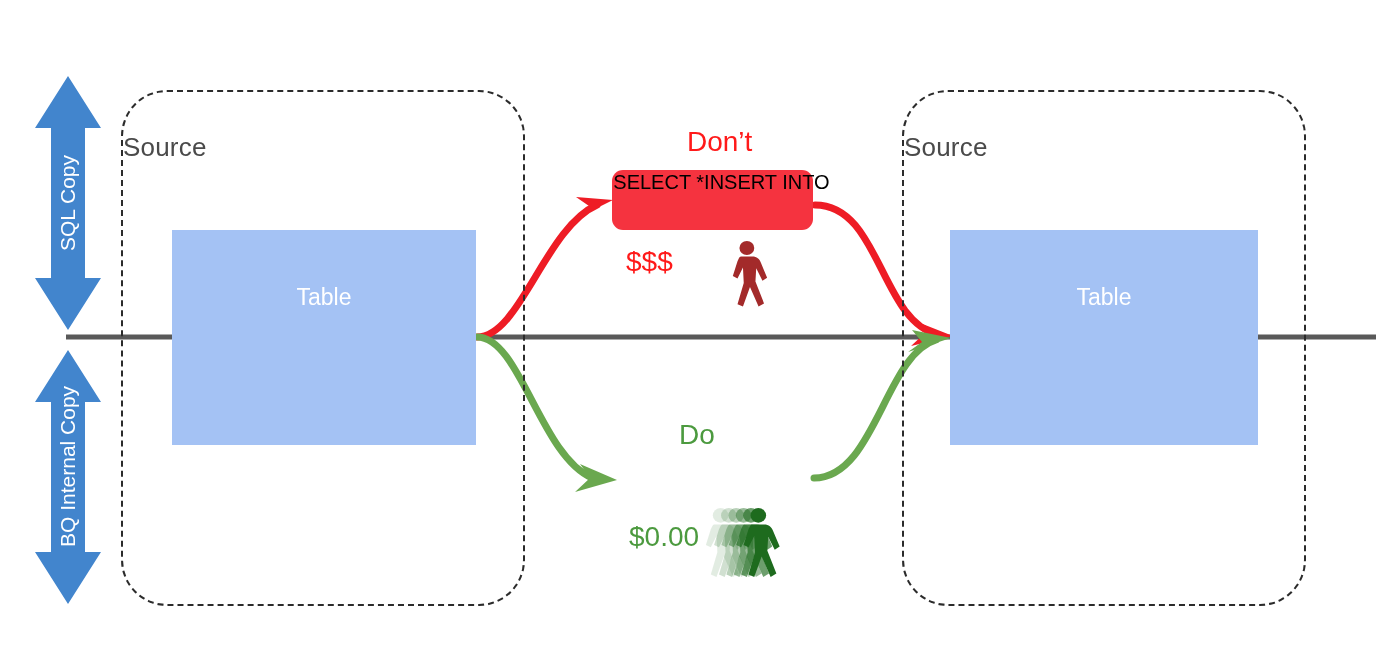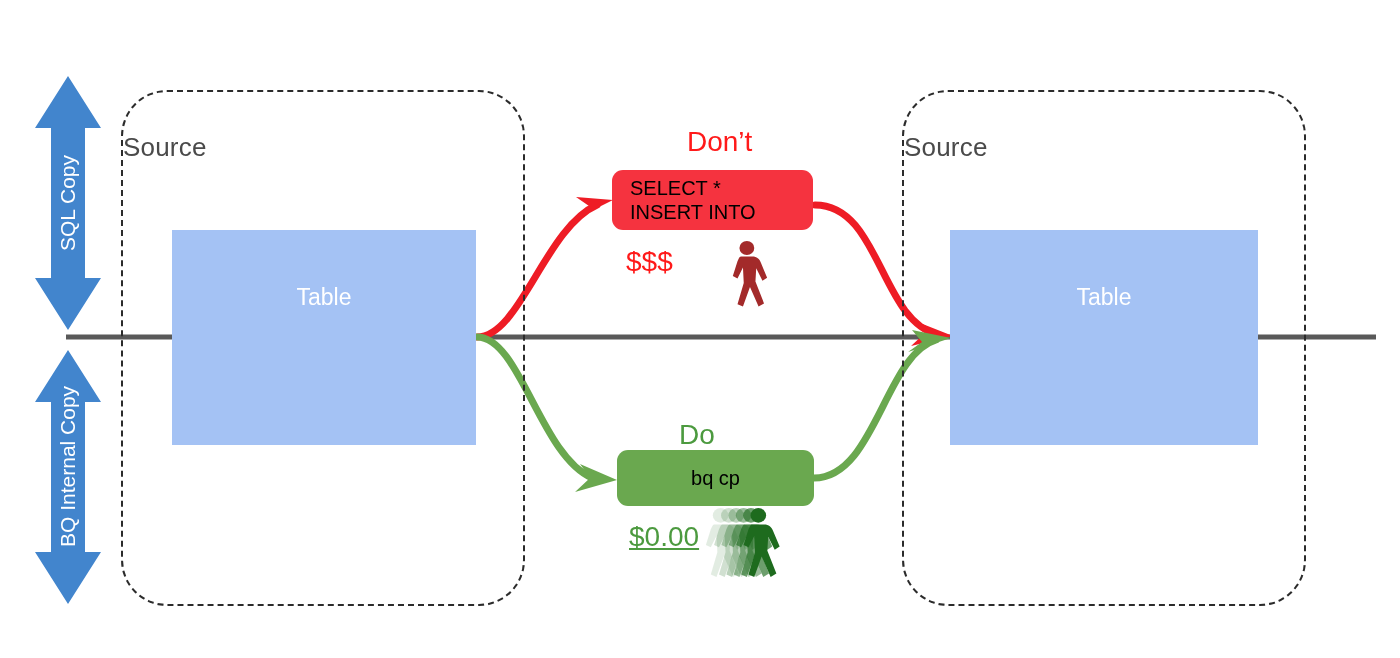--- a/index.html
+++ b/index.html
@@ -37,34 +37,34 @@
     color:#ffffff;
     position:relative;
     top:-40px;
   }
 
   .op-box{
     position:absolute;
     border-radius:11px;
     box-sizing:border-box;
     display:flex;
-    flex-direction:column;
+    flex-direction:row;
     justify-content:center;
   }
   .op-box.red{background:#f5333f;padding-left:18px;align-items:flex-start;}
   .op-box.green{background:#6aa84f;align-items:center;}
   .op-line{font-size:20px;color:#000;line-height:1.22;white-space:pre;}
 
   .hdr{position:absolute;font-size:28px;white-space:nowrap;}
   .hdr.red{color:#ff1a1a;margin-left:17px;}
   .hdr.green{color:#4c9a3f;}
 
   .cost{position:absolute;font-size:28px;white-space:nowrap;}
   .cost.red{color:#ff1a1a;}
-  .cost.green{color:#4c9a3f;text-decoration:underline;}
+  .cost.green{color:#4c9a3f;}
 
   .vlabel{
     position:absolute;
     color:#ffffff;
     font-size:21px;
     white-space:nowrap;
     transform-origin:center center;
     text-align:center;
   }
   .vlabel.up{transform:rotate(-90deg);}
@@ -148,19 +148,16 @@
 
   <div class="op-box red" style="left:612px;top:170px;width:201px;height:60px;">
     <div class="op-line">SELECT *</div>
     <div class="op-line">INSERT INTO</div>
   </div>
 
   <div class="cost red" style="left:626px;top:246px;">$$$</div>
 
   <div class="hdr green" style="left:679px;top:399px;margin-top:20px;">Do</div>
 
-  <div class="op-box green" style="left:617px;top:450px;width:197px;height:56px;">
-    <div class="op-line">bq cp</div>
-  </div>
 
   <div class="cost green" style="left:629px;top:521px;">$0.00</div>
 
 </div>
 
 </body></html>

